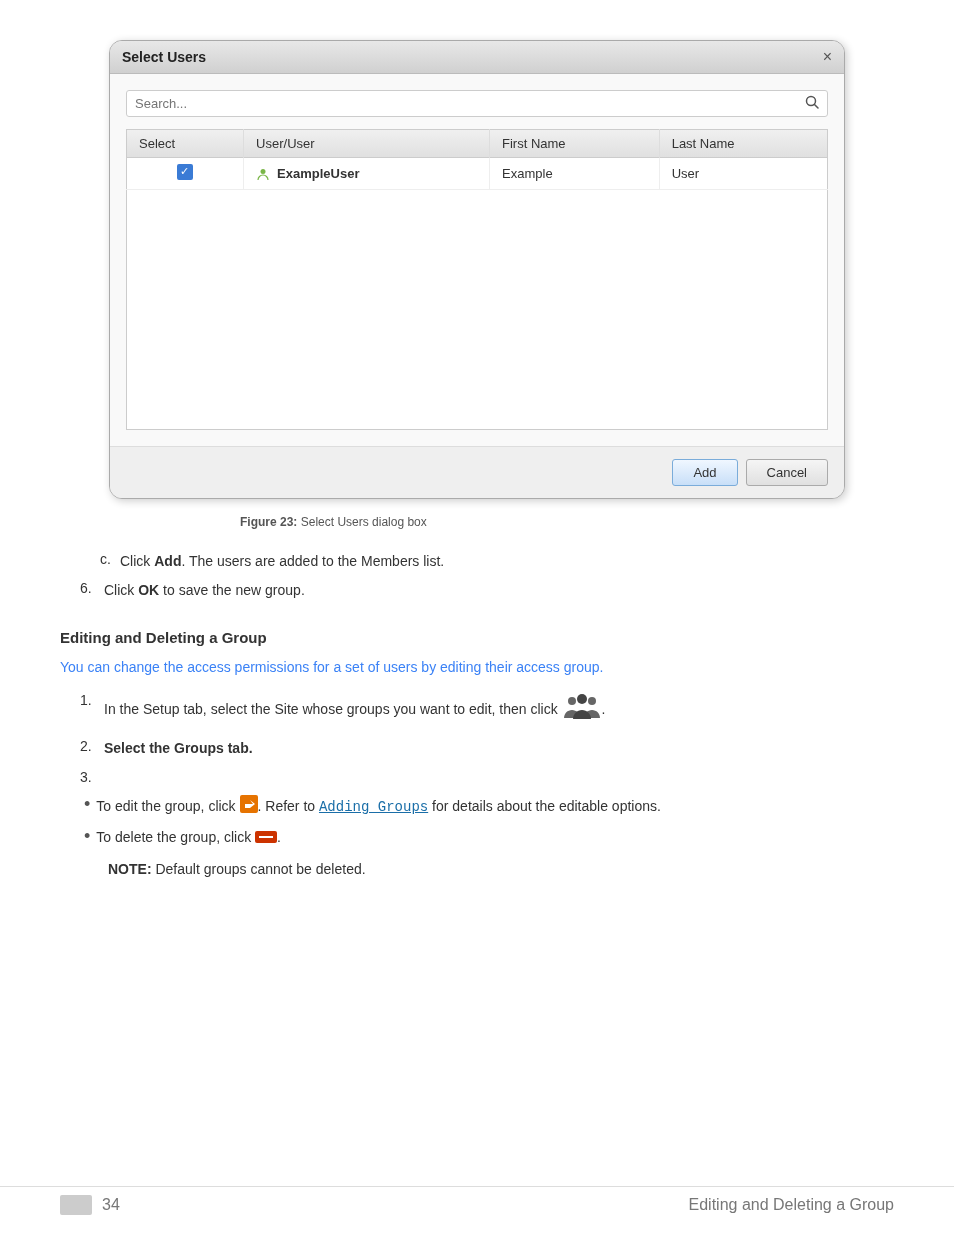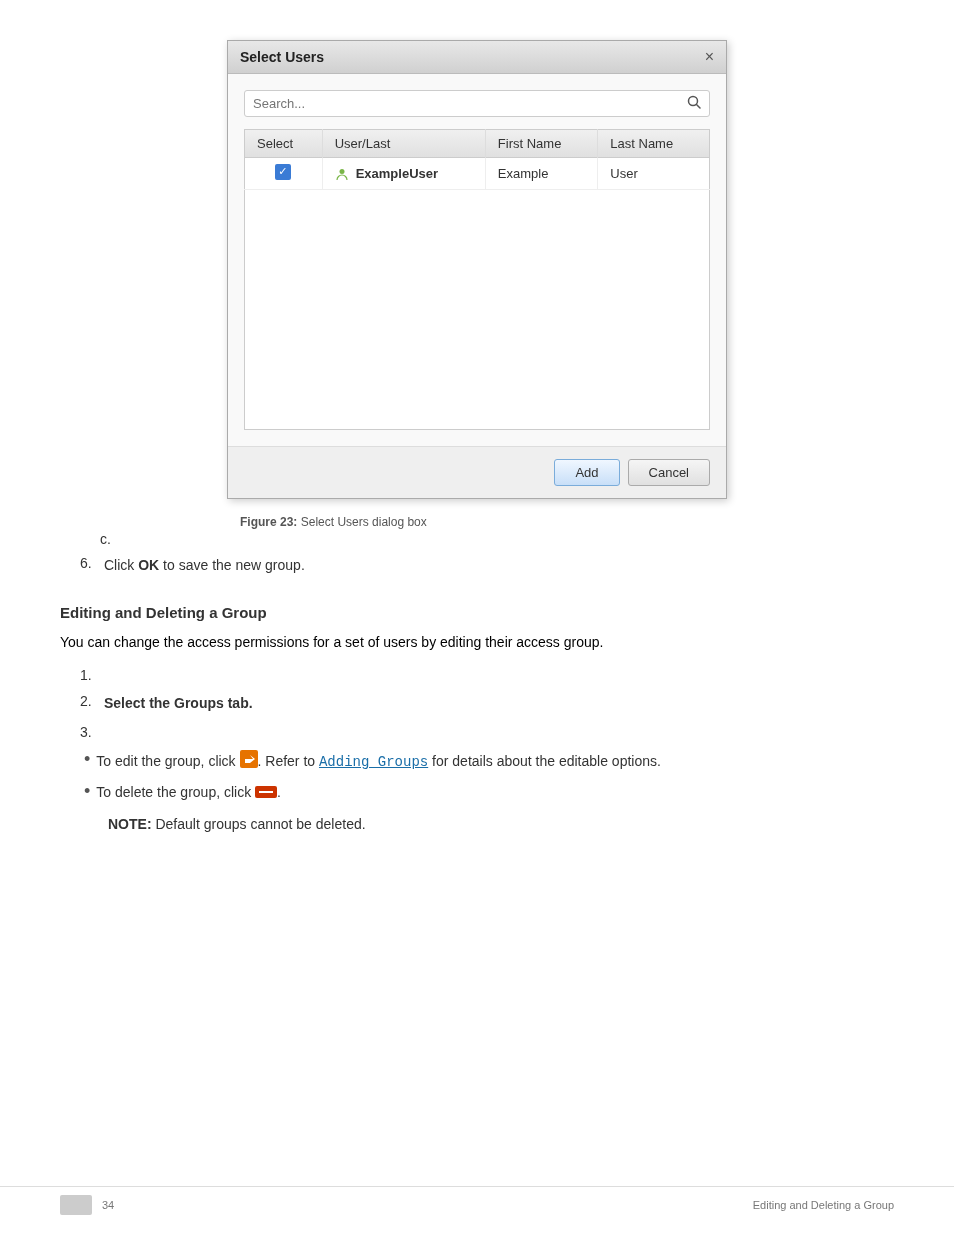--- a/index.html
+++ b/index.html
@@ -18,23 +18,23 @@
     }
 
     
     .dialog-wrapper {
       display: flex;
       justify-content: center;
       margin-bottom: 16px;
     }
 
     .dialog {
-      width: 500px;
+      width: 736px;
       border: 1px solid #aaa;
-      border-radius: 0;
+      border-radius: 13px;
       background: #f5f5f5;
       box-shadow: 2px 2px 8px rgba(0,0,0,0.2);
       overflow: hidden;
     }
 
     .dialog-titlebar {
       background: linear-gradient(to bottom, #e8e8e8, #d0d0d0);
       border-bottom: 1px solid #bbb;
       padding: 8px 12px;
       display: flex;
@@ -192,21 +192,21 @@
     .btn-primary {
       background: linear-gradient(to bottom, #f0f7ff, #c8dff8);
       border-color: #7aacda;
       color: #333;
     }
 
     
     .figure-caption {
       font-size: 12px;
       color: #555;
-      margin-bottom: 2px;
+      margin-bottom: 22px;
       text-align: left;
       padding-left: 180px;
     }
 
     .figure-caption strong {
       font-weight: bold;
     }
 
     .step-list {
       list-style: none;
@@ -253,21 +253,21 @@
       font-weight: bold;
       font-size: 15px;
       margin-bottom: 10px;
       margin-top: 10px;
     }
 
     .section-para {
       font-size: 14px;
       line-height: 1.6;
       margin-bottom: 14px;
-      color: #000000;
+      color: #3b82f6;
     }
 
     .note-text {
       font-size: 14px;
       line-height: 1.5;
       padding-left: 48px;
       margin-top: 4px;
     }
 
     .note-text strong {
@@ -284,21 +284,21 @@
     
     .page-footer {
       position: absolute;
       bottom: 20px;
       left: 0;
       right: 0;
       display: flex;
       justify-content: space-between;
       align-items: center;
       padding: 0 60px;
-      font-size: 11px;
+      font-size: 16px;
       color: #777;
       border-top: 1px solid #ddd;
       padding-top: 8px;
     }
 
     .page-num-area {
       display: flex;
       align-items: center;
       gap: 10px;
     }
@@ -368,21 +368,21 @@
               <circle cx="6" cy="6" r="4.5" stroke="#555" stroke-width="1.5"></circle>
               <line x1="9.5" y1="9.5" x2="13" y2="13" stroke="#555" stroke-width="1.5" stroke-linecap="round"></line>
             </svg>
           </button>
         </div>
 
         <table class="users-table">
           <thead>
             <tr>
               <th>Select</th>
-              <th>User/Last</th>
+              <th>User/User</th>
               <th>First Name</th>
               <th>Last Name</th>
             </tr>
           </thead>
           <tbody>
             <tr>
               <td class="checkbox-cell">
                 <span class="checkbox-checked"></span>
               </td>
               <td>
@@ -412,40 +412,59 @@
   </div>
 
   <div class="figure-caption">
     <strong>Figure 23:</strong>
     <span>Select Users dialog box</span>
   </div>
 
   <ul class="step-list" style="padding-left:40px;">
     <li>
       <span class="step-num">c.</span>
+      <span class="step-text">
+        Click <strong>Add</strong>. The users are added to the Members list.
+      </span>
     </li>
   </ul>
 
   <ul class="step-list" style="padding-left:20px; margin-top:8px;">
     <li>
       <span class="step-num">6.</span>
       <span class="step-text" style="margin-left:4px;">
         Click <strong>OK</strong> to save the new group.
       </span>
     </li>
   </ul>
 
   <div style="margin-top: 28px;">
     <div class="section-heading">Editing and Deleting a Group</div>
     <p class="section-para">You can change the access permissions for a set of users by editing their access group.</p>
 
     <ul class="step-list" style="padding-left:20px;">
 
       <li style="margin-bottom:10px;">
         <span class="step-num">1.</span>
+        <span class="step-text" style="margin-left:4px;">
+          In the Setup tab, select the Site whose groups you want to edit, then click
+          <span class="people-group-icon">
+            <svg viewBox="0 0 40 30" fill="none" xmlns="http://www.w3.org/2000/svg">
+
+              <circle cx="10" cy="9" r="4" fill="#666"></circle>
+              <path d="M2 26c0-4.42 3.58-8 8-8s8 3.58 8 8" fill="#666"></path>
+
+              <circle cx="30" cy="9" r="4" fill="#666"></circle>
+              <path d="M22 26c0-4.42 3.58-8 8-8s8 3.58 8 8" fill="#666"></path>
+
+              <circle cx="20" cy="7" r="5" fill="#444"></circle>
+              <path d="M11 27c0-4.97 4.03-9 9-9s9 4.03 9 9" fill="#444"></path>
+            </svg>
+          </span>.
+        </span>
       </li>
 
       <li style="margin-bottom:10px;">
         <span class="step-num">2.</span>
         <span class="step-text" style="margin-left:4px;font-weight:bold;">Select the Groups tab.</span>
       </li>
 
       <li style="margin-bottom:10px;">
         <span class="step-num">3.</span>
       </li>

